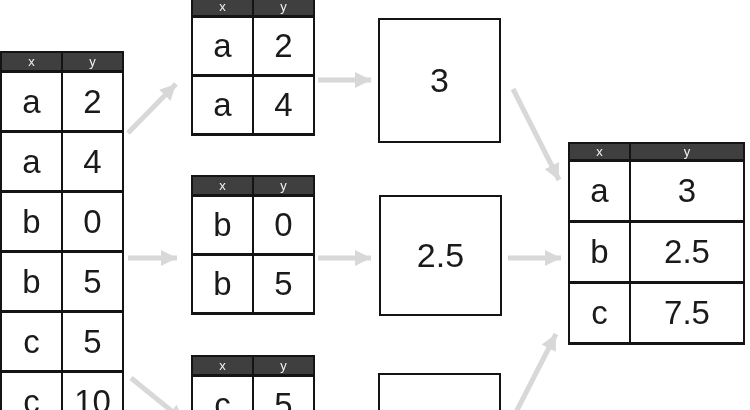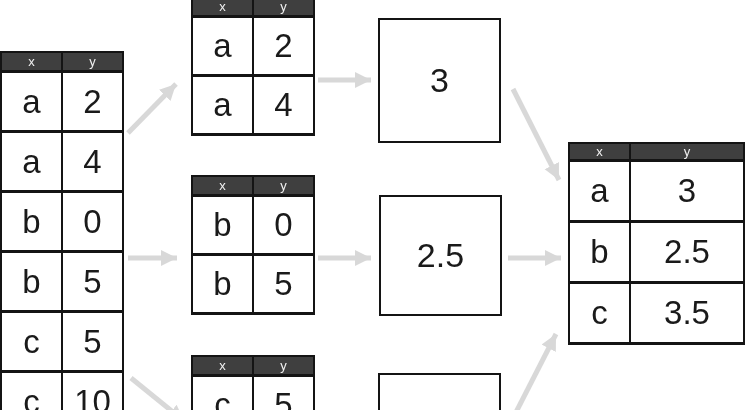--- a/index.html
+++ b/index.html
@@ -176,18 +176,18 @@
     <tr>
       <td>a</td>
       <td>3</td>
     </tr>
     <tr>
       <td>b</td>
       <td>2.5</td>
     </tr>
     <tr>
       <td>c</td>
-      <td>3.5</td>
+      <td>7.5</td>
     </tr>
   </tbody>
     </table>
 
 </div>
 
 </body></html>

